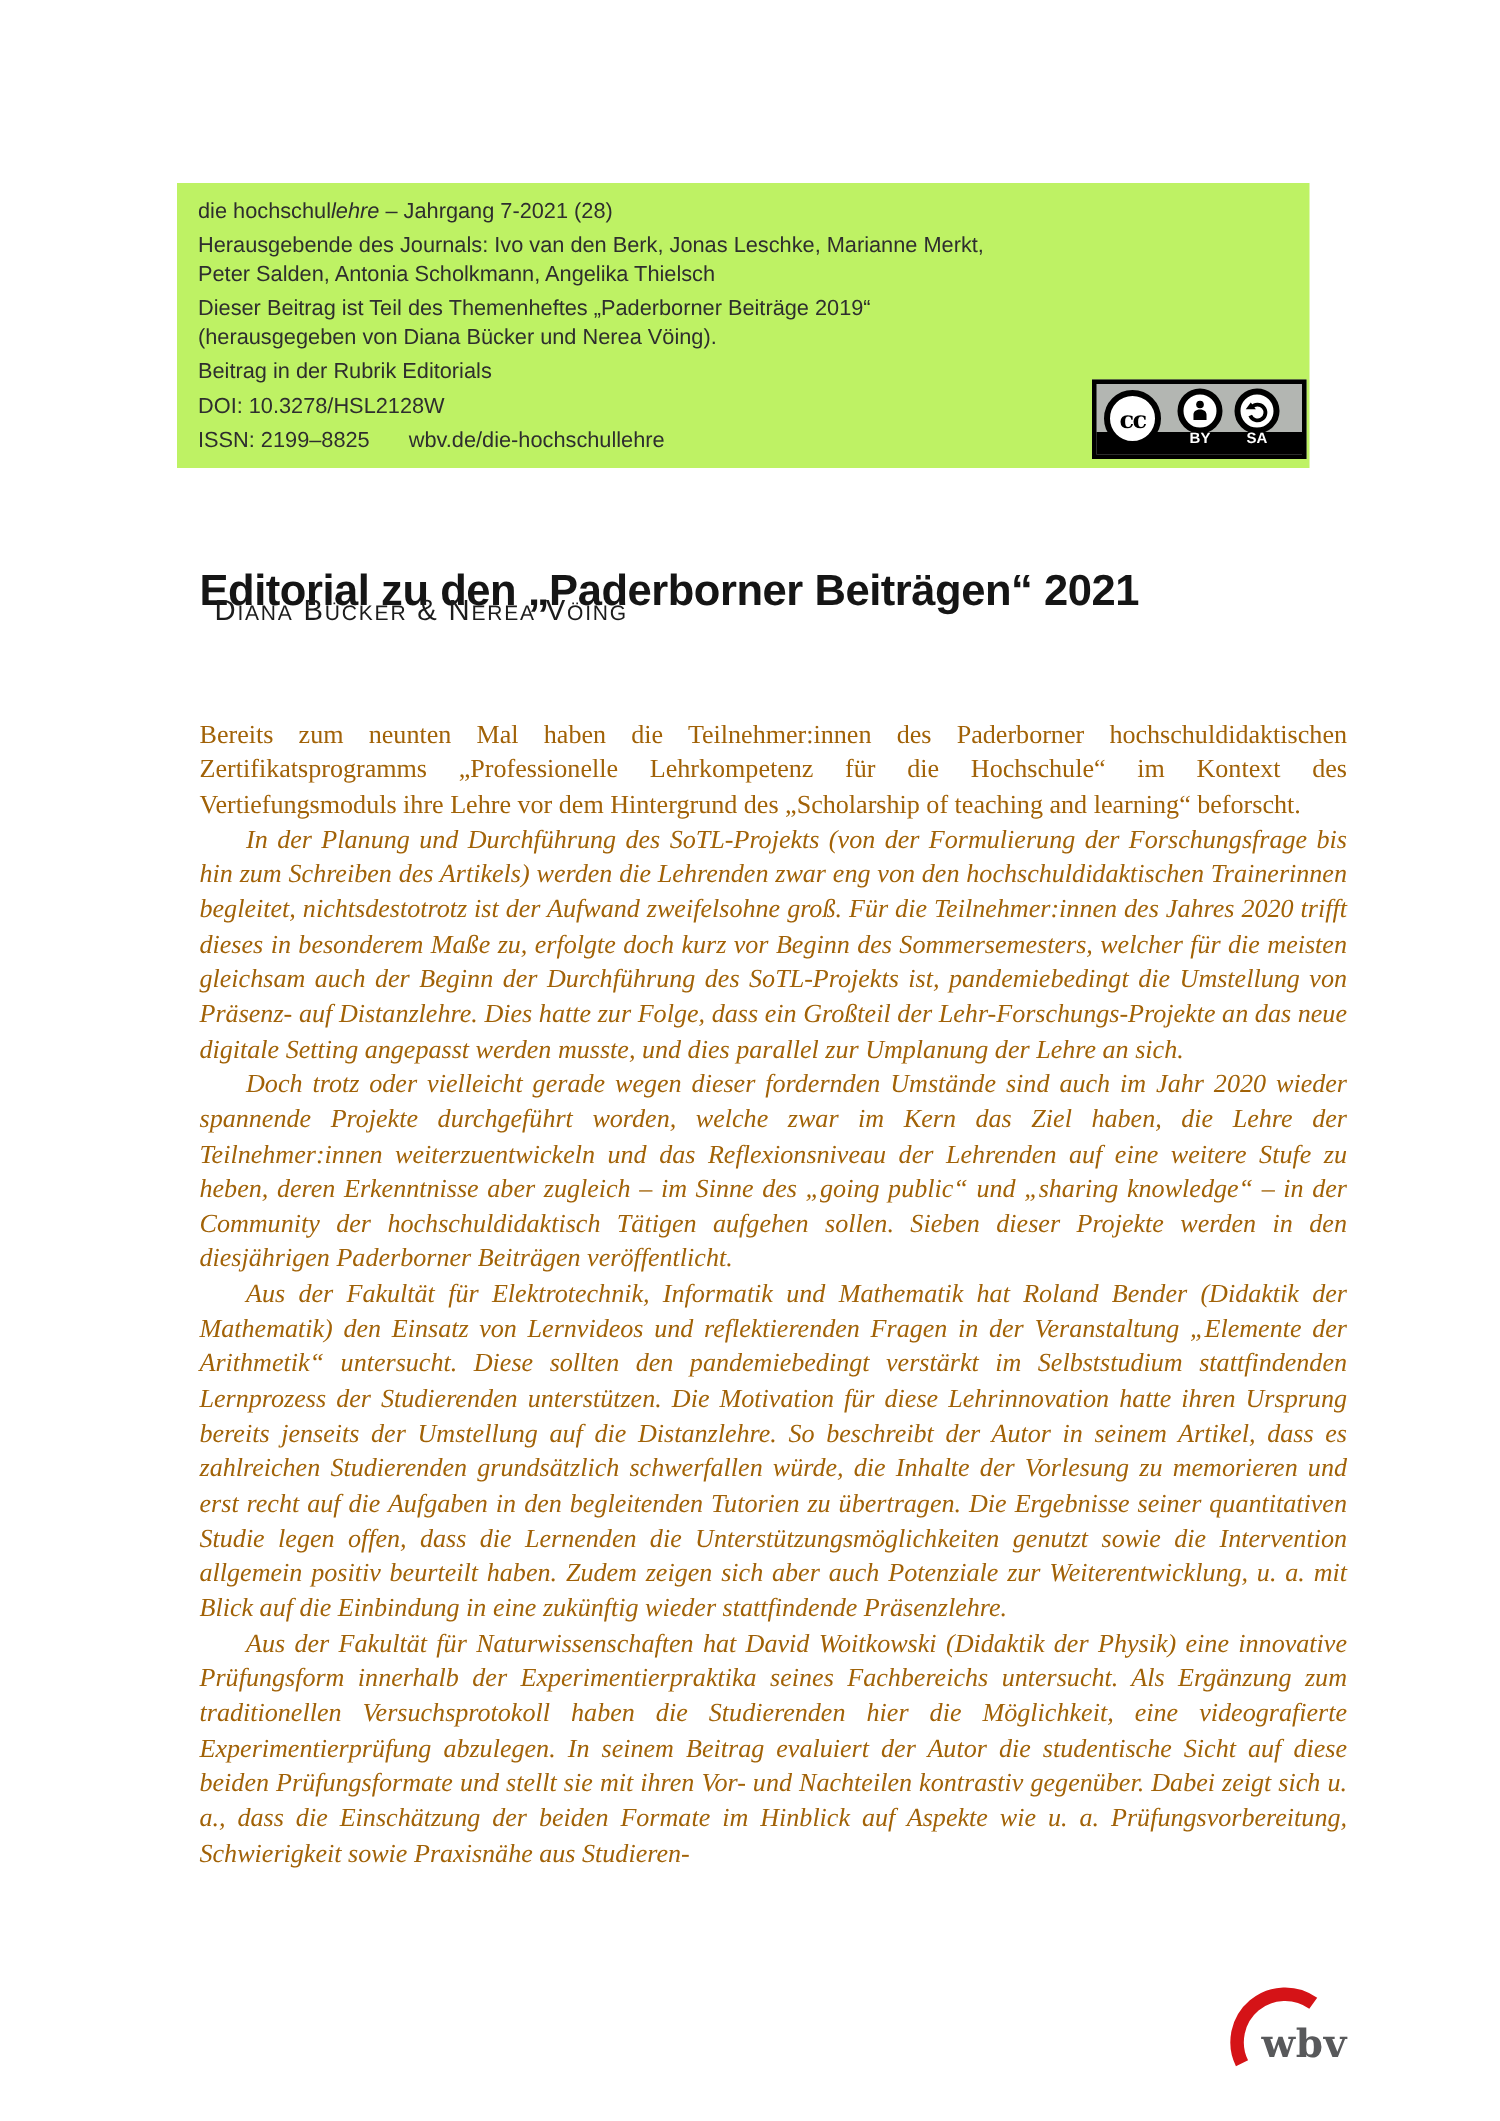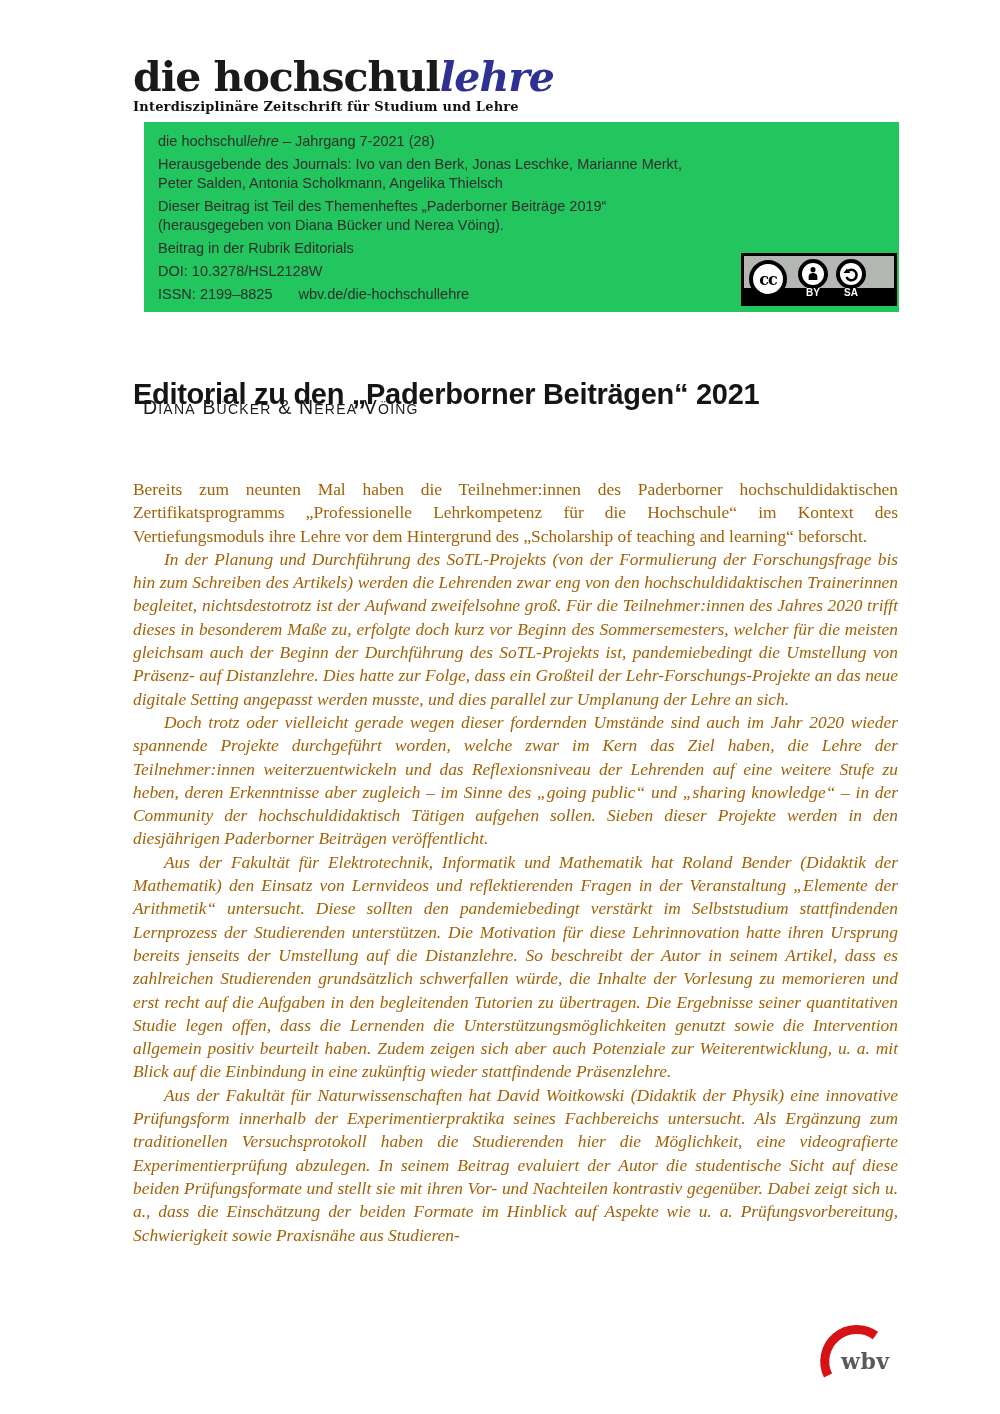--- a/index.html
+++ b/index.html
@@ -32,39 +32,39 @@
     font-size: 13px;
     letter-spacing: 0.2px;
     color: #111;
     margin-top: 1px;
     white-space: nowrap;
   }
 
   
   .meta-box {
     position: absolute;
-    left: 144px; top: 122px;
+    left: 118px; top: 122px;
     width: 755px; height: 190px;
-    background: #22c55e;
+    background: #bef264;
     padding: 10px 14px;
     font-family: "Liberation Sans", sans-serif;
     font-size: 14.5px;
     line-height: 19px;
     color: #2e2e2e;
   }
   .meta-box p { margin: 0; }
   .meta-box p.gap { margin-top: 4px; }
   .meta-box em { font-style: italic; }
   .website { margin-left: 26px; }
 
   
   .cc-badge {
     position: absolute;
     right: 2px; bottom: 6px;
-    width: 156px; height: 53px;
+    width: 143px; height: 53px;
     background: #b3b6b2;
     border: 3px solid #000;
     cursor: pointer;
   }
   .cc-strip {
     position: absolute; left: 0; right: 0; bottom: 0;
     height: 15px; background: #000;
   }
   .cc-label {
     position: absolute; bottom: 1px;
@@ -130,36 +130,30 @@
   .wbv-logo {
     position: absolute;
     left: 815px; top: 1322px;
     width: 90px; height: 72px;
   }
   .wbv-logo svg { position: absolute; left: 0; top: 0; }
   .wbv-text {
     position: absolute; left: 26px; top: 26px;
     font-family: "DejaVu Serif", serif;
     font-weight: 600;
-    font-size: 22px;
+    font-size: 26px;
     color: #58595b;
     letter-spacing: 0.5px;
   }
 </style>
 </head>
 <body>
 
 <div class="page">
 
-  <header class="masthead">
-    <div class="logo-line">
-      <span>die hochschul</span><span class="logo-blue">lehre</span>
-    </div>
-    <div class="logo-sub">Interdisziplinäre Zeitschrift für Studium und Lehre</div>
-  </header>
 
   <section class="meta-box">
     <p><span>die hochschul</span><em>lehre</em><span> – Jahrgang 7-2021 (28)</span></p>
     <p class="gap">Herausgebende des Journals: Ivo van den Berk, Jonas Leschke, Marianne Merkt,</p>
     <p>Peter Salden, Antonia Scholkmann, Angelika Thielsch</p>
     <p class="gap">Dieser Beitrag ist Teil des Themenheftes „Paderborner Beiträge 2019“</p>
     <p>(herausgegeben von Diana Bücker und Nerea Vöing).</p>
     <p class="gap">Beitrag in der Rubrik Editorials</p>
     <p class="gap">DOI: 10.3278/HSL2128W</p>
     <p class="gap"><span>ISSN: 2199–8825</span><span class="website">wbv.de/die-hochschullehre</span></p>

